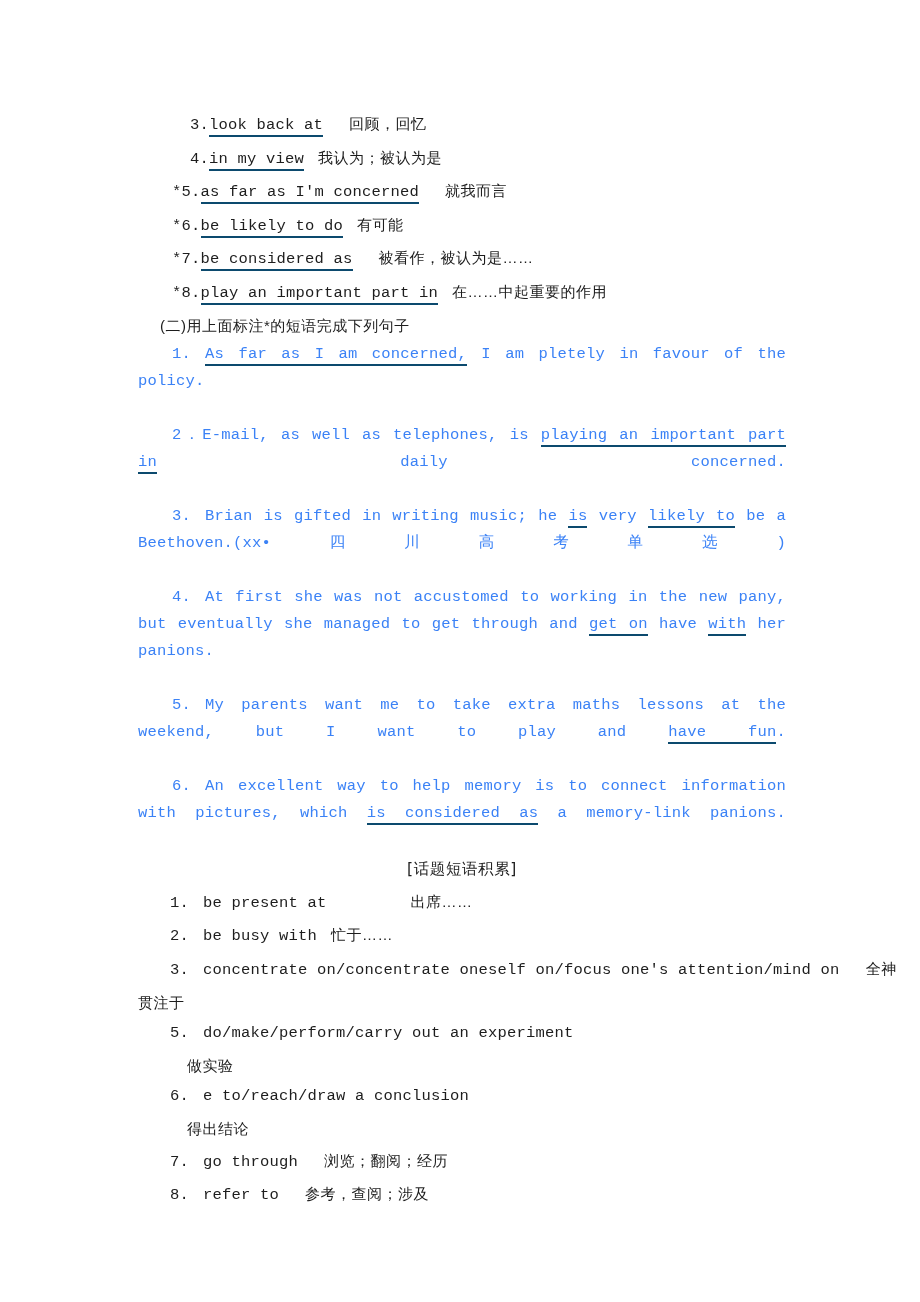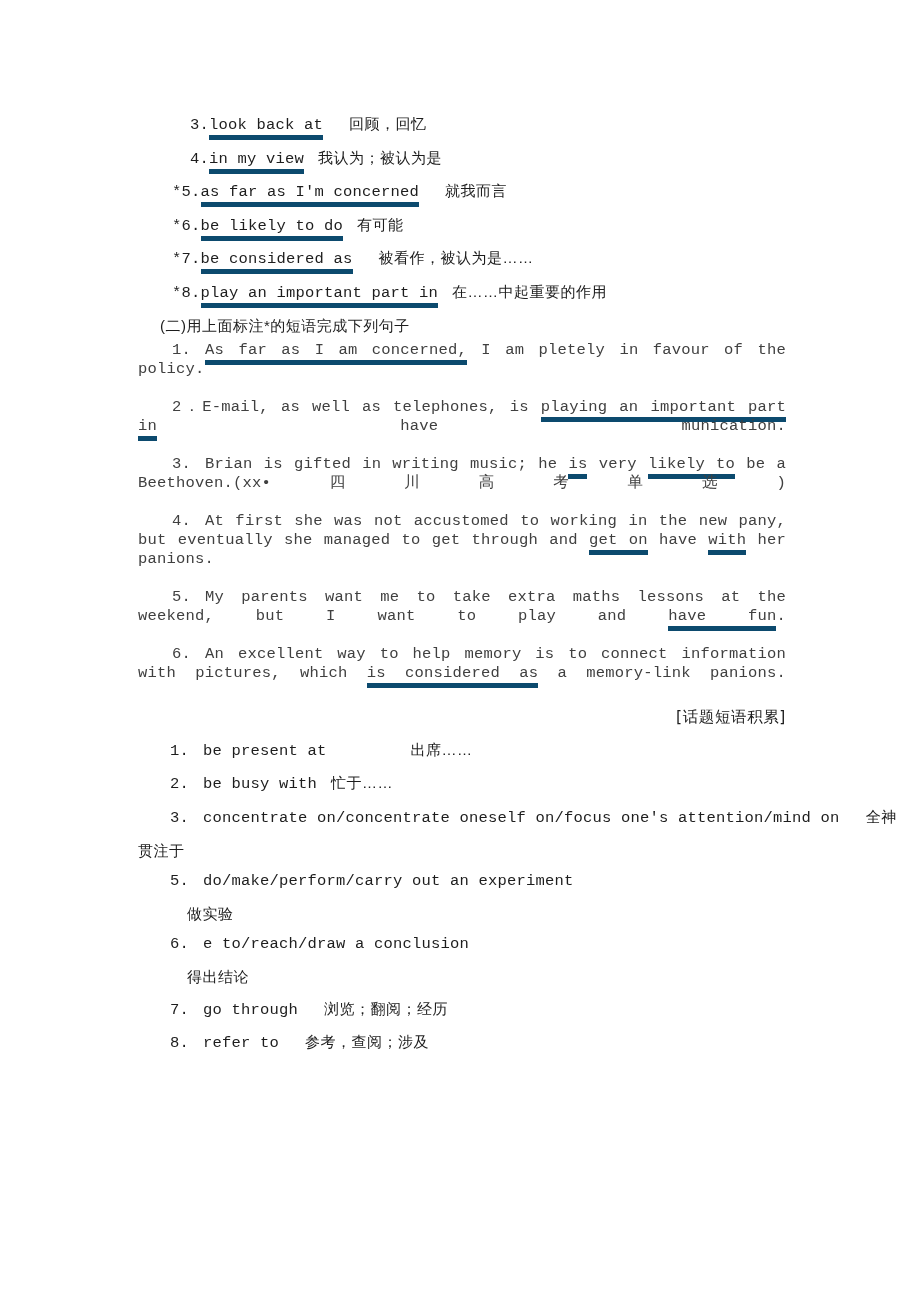--- a/index.html
+++ b/index.html
@@ -38,25 +38,25 @@
     line-height: 31.6px;
     letter-spacing: 0.2px;
     white-space: nowrap;
     color: #1d1d1d;
   }
 
   
   .para {
     font-family: "Liberation Mono", "DejaVu Sans Mono", monospace;
     font-size: 15.5px;
-    line-height: 19px;
+    line-height: 27px;
     letter-spacing: 0.2px;
     text-align: justify;
     text-justify: inter-word;
-    color: #404040;
+    color: #3b82f6;
   }
   .para::after {
     content: "";
     display: inline-block;
     width: 100%;
   }
 
   .cn {
     font-family: Liberation Sans, sans-serif;
     font-size: 15px;
@@ -67,29 +67,29 @@
   .i-star  { padding-left: 34px; }   
   .i-num   { padding-left: 52px; }   
   .i-sec   { padding-left: 22px; }   
   .i-item  { padding-left: 32px; }   
   .i-sub   { padding-left: 49px; }   
   .i-q     { text-indent: 34px; }    
 
   
   u.w {
     text-decoration: none;
-    border-bottom: 5px solid #0c4a6e;
+    border-bottom: 2px solid #0c4a6e;
     padding-bottom: 1px;
   }
 
   .heading {
     font-family: "DejaVu Sans", "Liberation Sans", sans-serif;
     font-size: 15.5px;
     line-height: 31.6px;
-    text-align: right;
+    text-align: center;
     letter-spacing: 0.6px;
     color: #1d1d1d;
   }
 
   .gap-sm { display: inline-block; width: 14px; }
   .gap-md { display: inline-block; width: 26px; }
   .gap-lg { display: inline-block; width: 84px; }
 </style>
 </head>
 <body>
@@ -106,21 +106,21 @@
     <div class="line i-star"><span>*6.</span><u class="w">be likely to do</u><span class="gap-sm"></span><span class="cn">有可能</span></div>
 
     <div class="line i-star"><span>*7.</span><u class="w">be considered as</u><span class="gap-md"></span><span class="cn">被看作，被认为是……</span></div>
 
     <div class="line i-star"><span>*8.</span><u class="w">play an important part in</u><span class="gap-sm"></span><span class="cn">在……中起重要的作用</span></div>
 
     <div class="line i-sec cn">(二)用上面标注*的短语完成下列句子</div>
 
     <div class="para i-q"><span>1.</span><span class="gap-sm"></span><u class="w">As far as I am concerned,</u><span> I am pletely in favour of the policy.</span></div>
 
-    <div class="para i-q"><span>2．</span><span>E-mail, as well as telephones, is </span><u class="w">playing an important part in</u><span> have munication.</span></div>
+    <div class="para i-q"><span>2．</span><span>E-mail, as well as telephones, is </span><u class="w">playing an important part in</u><span> daily concerned.</span></div>
 
     <div class="para i-q"><span>3.</span><span class="gap-sm"></span><span>Brian is gifted in writing music; he </span><u class="w">is</u><span> very </span><u class="w">likely to</u><span> be a Beethoven.(xx•四川高考单选)</span></div>
 
     <div class="para i-q"><span>4.</span><span class="gap-sm"></span><span>At first she was not accustomed to working in the new pany, but eventually she managed to get through and </span><u class="w">get on</u><span> have </span><u class="w">with</u><span> her panions.</span></div>
 
     <div class="para i-q"><span>5.</span><span class="gap-sm"></span><span>My parents want me to take extra maths lessons at the weekend, but I want to play and </span><u class="w">have fun</u><span>.</span></div>
 
     <div class="para i-q"><span>6.</span><span class="gap-sm"></span><span>An excellent way to help memory is to connect information with pictures, which </span><u class="w">is considered as</u><span> a memory-link panions.</span></div>
 
     <div class="heading">[话题短语积累]</div>

